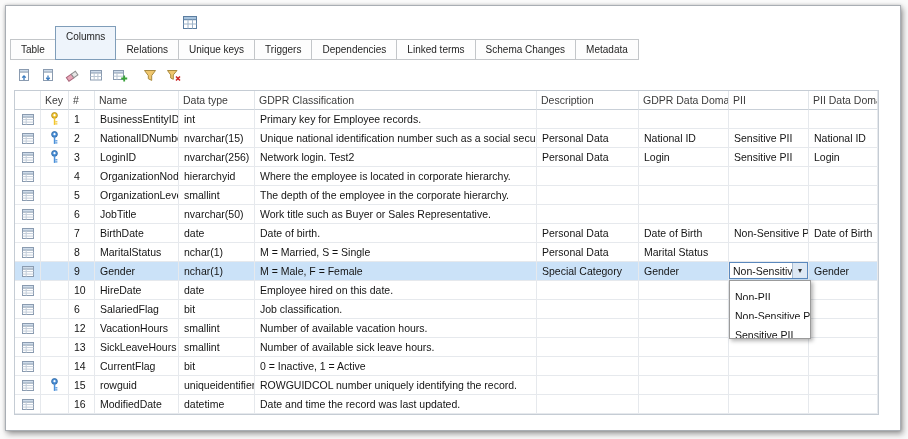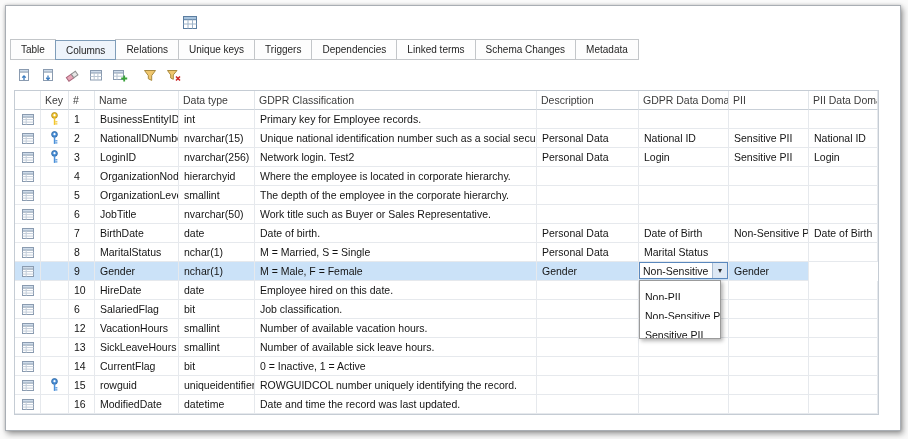--- a/index.html
+++ b/index.html
@@ -18,21 +18,21 @@
   .titlebar{position:absolute;left:22px;top:9px;display:flex;align-items:flex-end;gap:6px;flex-direction:column;}
   .title{font-size:12.5px;font-weight:bold;color:#000;}
   
   .tabs{position:absolute;left:4px;top:32px;display:flex;align-items:flex-end;height:22px;}
   .tab{
     border:1px solid #c3c6c9;background:#fdfdfd;color:#1f1f1f;
     font-size:10px;padding:4px 10px 4px;margin-right:-1px;
     box-sizing:border-box;height:21px;white-space:nowrap;cursor:default;text-align:right;
   }
   .tab.active{
-    background:#eef4fb;border-color:#7f9db9;position:relative;z-index:2;height:20px;
+    background:#eef4fb;border-color:#7f9db9;position:relative;z-index:2;height:34px;
   }
   
   .toolbar{position:absolute;left:7px;top:58px;display:flex;align-items:center;gap:3px;height:22px;}
   .tbtn{width:21px;height:21px;display:flex;align-items:center;justify-content:center;border-radius:2px;}
   .tbtn:nth-child(6){margin-left:6px;}
   .ticon{display:flex;}
   
   .grid{
     position:absolute;left:8px;top:84px;right:21px;
     border:1px solid #c5ccd4;background:#fff;box-sizing:border-box;
@@ -406,20 +406,21 @@
                 <line x1="0.5" y1="8.1" x2="11.5" y2="8.1" stroke="#c3cdd9"></line>
                 <line x1="4.2" y1="3.1" x2="4.2" y2="10.5" stroke="#c3cdd9"></line>
               </svg>
             </span>
           </div>
           <div class="cell key-cell"></div>
           <div class="cell f-num">9</div>
           <div class="cell f-name">Gender</div>
           <div class="cell f-type">nchar(1)</div>
           <div class="cell f-desc">M = Male, F = Female</div>
+          <div class="cell f-gdpr_class">Special Category</div>
           <div class="cell f-gdpr_domain">Gender</div>
           <div class="cell pii-edit">
             <div class="combo">
               <span class="combo-text">Non-Sensitive</span>
               <span class="combo-btn">▾</span>
             </div>
             <div class="popup">
               <div class="popup-item">Non-PII</div>
               <div class="popup-item">Non-Sensitive PII</div>
               <div class="popup-item">Sensitive PII</div>

